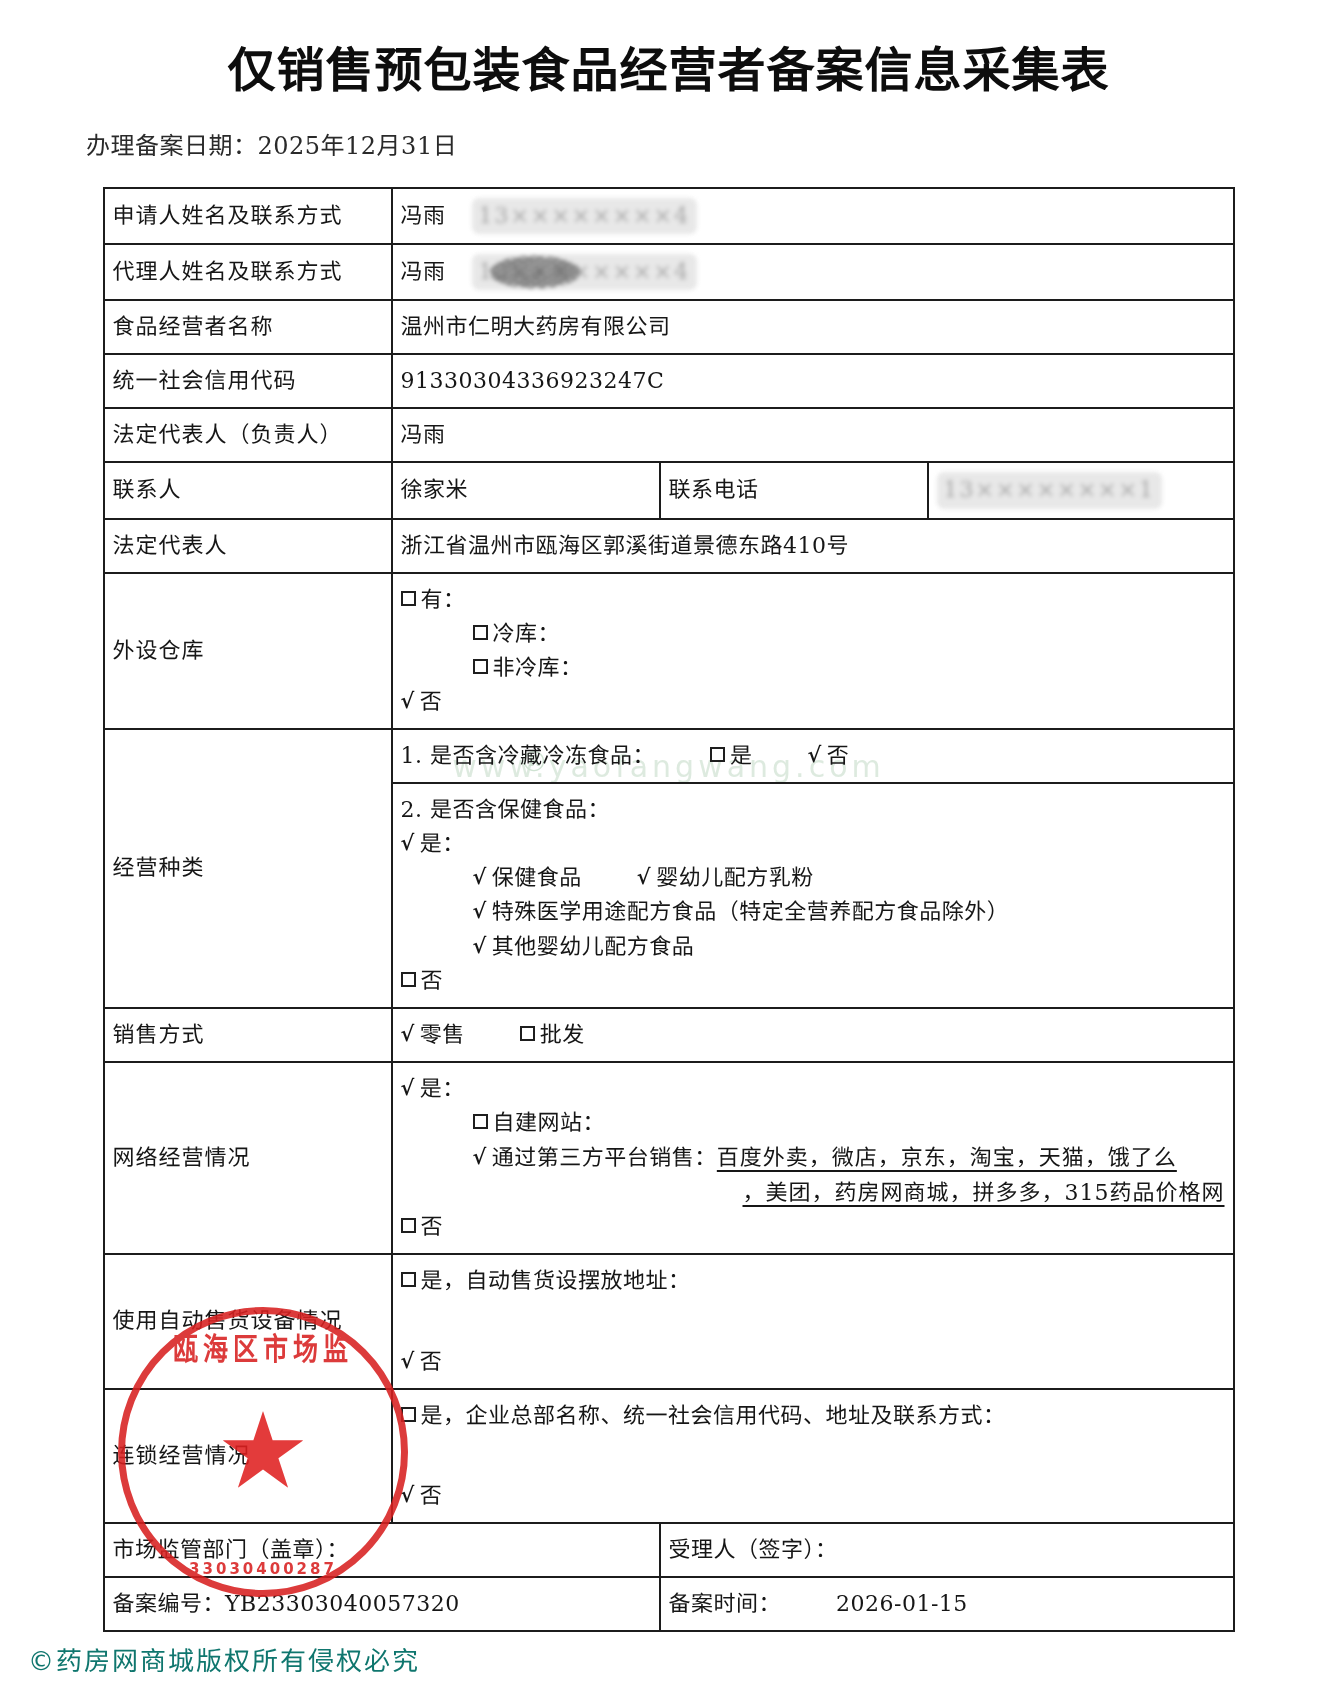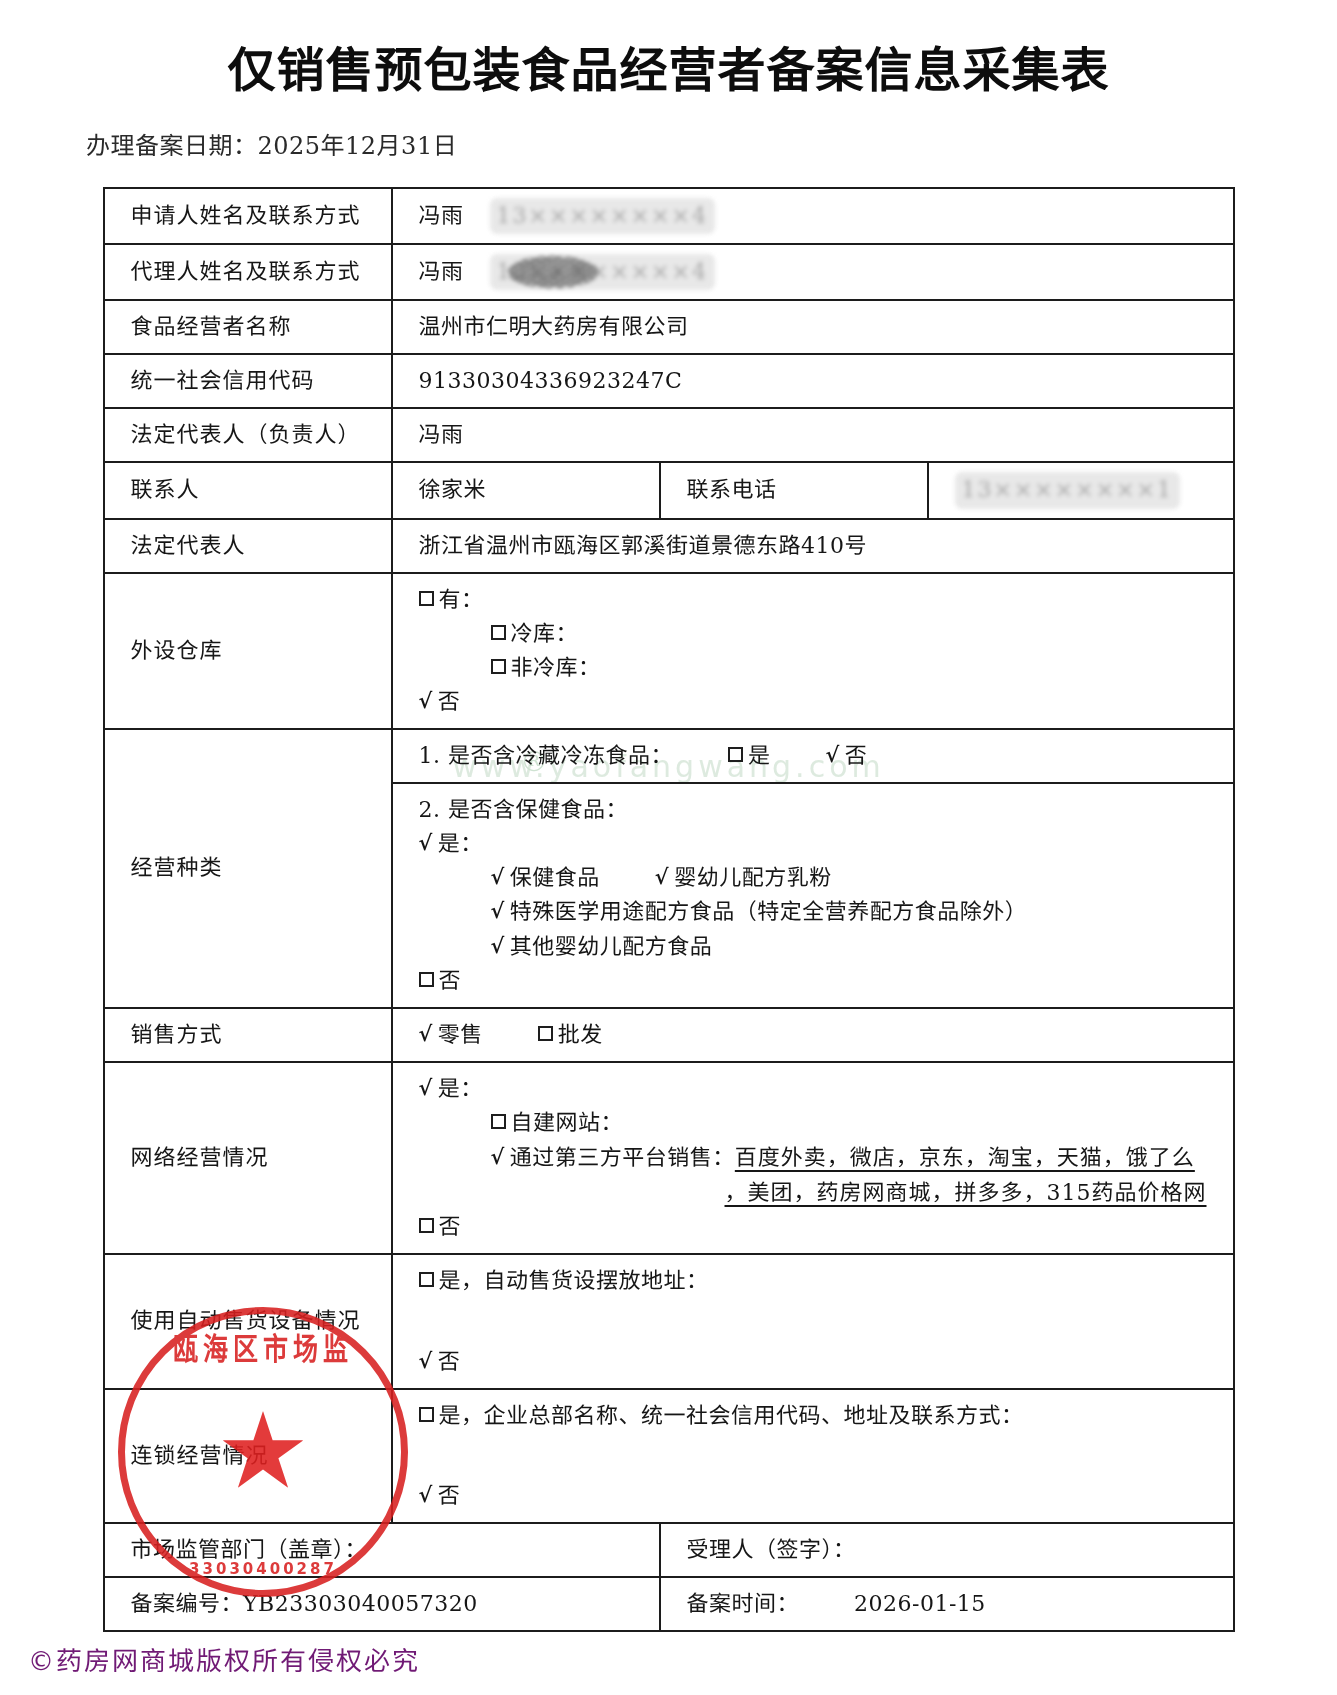--- a/index.html
+++ b/index.html
@@ -48,21 +48,21 @@
     margin: 26px auto 0 auto;
     width: 1130px;
     border-collapse: collapse;
     table-layout: fixed;
     background: transparent;
     position: relative;
     z-index: 3;
   }
   .form-table td {
     border: 2px solid #1c1c1c;
-    padding: 9px 26px;
+    padding: 9px 8px;
     font-size: 22px;
     vertical-align: middle;
     line-height: 1.55;
     color: #161616;
     background: transparent;
   }
   td.label-cell {
     width: 288px;
     letter-spacing: 1px;
     white-space: nowrap;
@@ -176,21 +176,21 @@
     top: 745px;
     font-size: 28px;
     color: #cfe3d2;
     z-index: 1;
   }
   .wm-footer {
     position: absolute;
     left: 28px;
     bottom: 18px;
     font-size: 26px;
-    color: #701a75;
+    color: #0f766e;
     letter-spacing: 2px;
     z-index: 6;
     white-space: nowrap;
     font-family: "DejaVu Sans", "Liberation Sans", sans-serif;
   }
 
   
   .seal {
     position: absolute;
     left: 118px;

